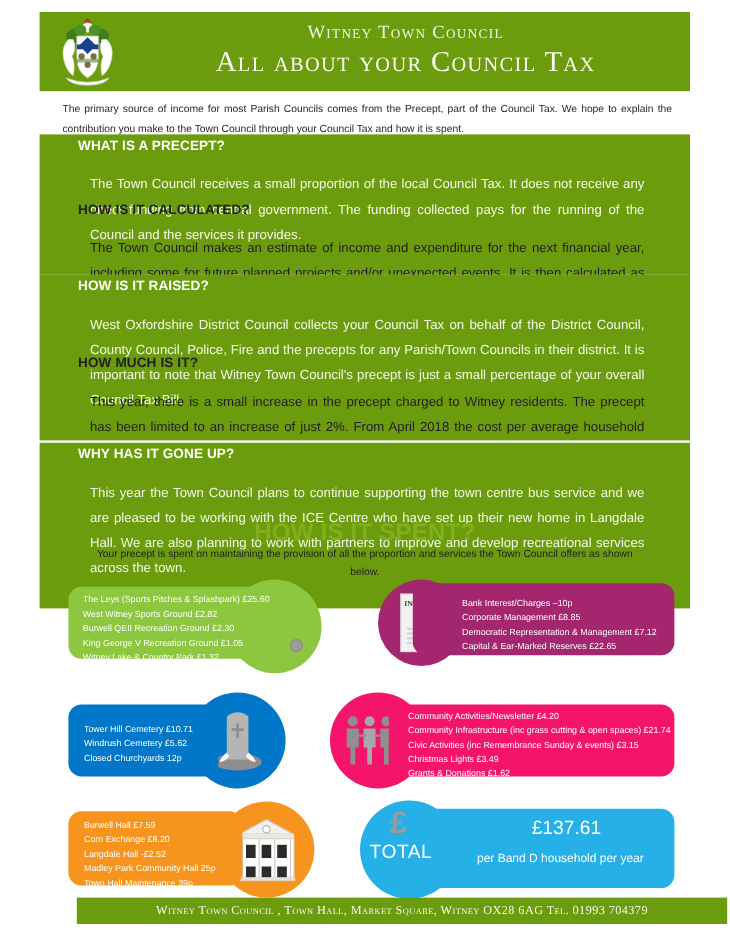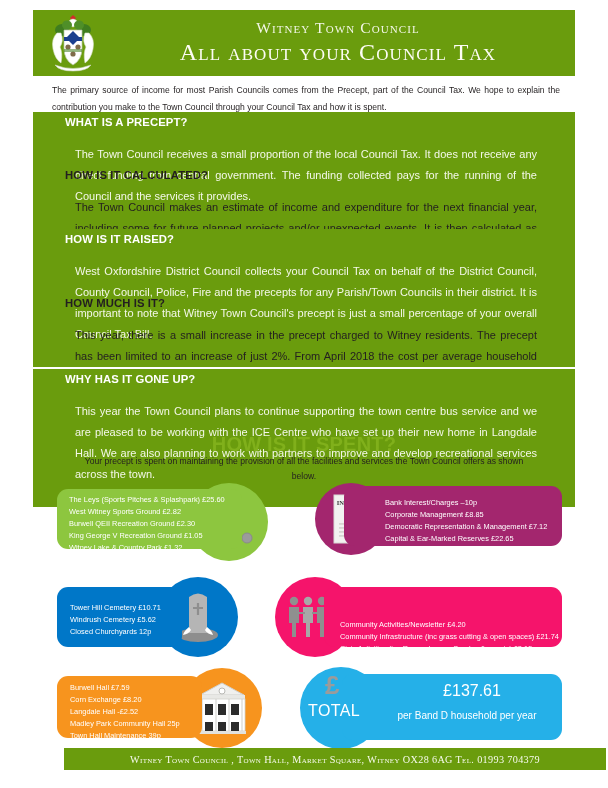--- a/index.html
+++ b/index.html
@@ -173,21 +173,21 @@
   #b-purple .bub-list   { left: 373px; top: 14px; }
 
   
   #b-blue .bub-circle { left: 146px; top: 94px;  width: 80px; height: 80px; background: #0077c8; }
   #b-blue .bub-rect   { left: 45px;  top: 104px; width: 125px; height: 60px; background: #0077c8; }
   #b-blue .bub-list   { left: 58px;  top: 119px; }
 
   
   #b-pink .bub-circle { left: 263px; top: 94px;  width: 80px; height: 80px; background: #f5146b; }
   #b-pink .bub-rect   { left: 312px; top: 104px; width: 238px; height: 60px; background: #f5146b; }
-  #b-pink .bub-list   { left: 328px; top: 108px; margin-top: 28px; }
+  #b-pink .bub-list   { left: 328px; top: 108px; }
 
   
   #b-orange .bub-circle { left: 170px; top: 185px; width: 80px; height: 80px; background: #f7941e; }
   #b-orange .bub-rect   { left: 45px;  top: 193px; width: 145px; height: 62px; background: #f7941e; }
   #b-orange .bub-list   { left: 58px;  top: 199px; }
 
   
   #b-total .bub-circle { left: 288px; top: 184px; width: 82px; height: 82px; background: #25b0e8; }
   #b-total .bub-rect   { left: 330px; top: 191px; width: 220px; height: 66px; background: #25b0e8; }
   .total-pound {
@@ -304,21 +304,21 @@
     <h2>HOW MUCH IS IT?</h2>
     <p>This year, there is a small increase in the precept charged to Witney residents. The precept has been limited to an increase of just 2%. From April 2018 the cost per average household (Band D property) has increased from £134.91 to £137.61 per annum. This is a rise of £2.70 per property for the year, which equates to a weekly increase of only  5.2p per household.</p>
   </div>
 
   <div class="section green" id="sec-goneup">
     <h2>WHY HAS IT GONE UP?</h2>
     <p>This year the Town Council plans to continue supporting the town centre bus service and we are pleased to be working with the ICE Centre who have set up their new home in Langdale Hall. We are also planning to work with partners to improve and develop recreational services across the town.</p>
   </div>
 
   <div class="spent-title">HOW IS IT SPENT?</div>
-  <div class="spent-sub">Your precept is spent on maintaining the provision of all the facilities and services the Town Council offers as shown below.</div>
+  <div class="spent-sub">Your precept is spent on maintaining the provision of all the proportion and services the Town Council offers as shown below.</div>
 
   <div class="bubbles">
 
     <div class="bubble" id="b-green">
       <div class="bub-circle">
         <span class="icon-wrap">
           <svg width="52" height="56" viewBox="0 0 52 56">
             <g fill="#8f8f8f">
               <circle cx="27" cy="8" r="5"></circle>
               <path d="M22 13 q7 -2 11 2 l3 10 -4 2 -2 -7 -1 12 5 10 -4 3 -6 -11 -4 11 -5 -1 4 -13 -1 -10 -4 7 -4 -2 z"></path>

